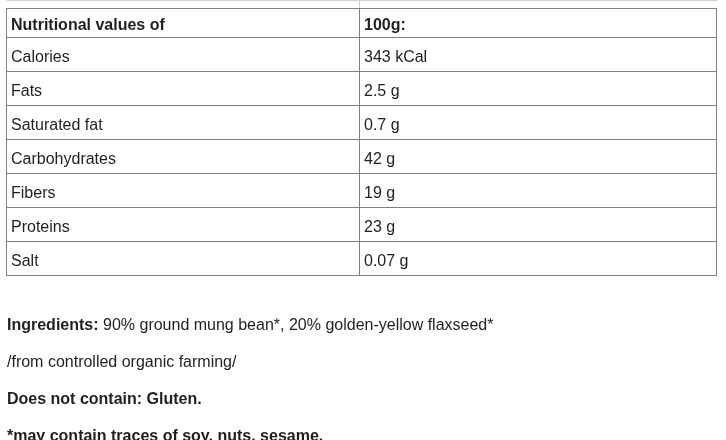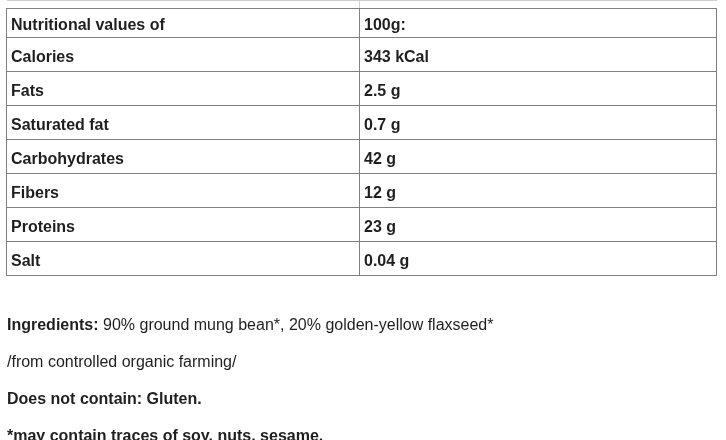--- a/index.html
+++ b/index.html
@@ -48,21 +48,21 @@
     text-align: left;
     vertical-align: middle;
     white-space: nowrap;
     overflow: hidden;
   }
   table.nutrition th {
     font-weight: bold;
     height: 24px;
   }
   table.nutrition td {
-    font-weight: bold;
+    font-weight: normal;
     height: 29px;
   }
   .notes {
     position: absolute;
     left: 7px;
     top: 300px;
     width: 712px;
     font-size: 16px;
   }
   .notes p {
@@ -100,29 +100,29 @@
   <tr>
     <td>Saturated fat</td>
     <td>0.7 g</td>
   </tr>
   <tr>
     <td>Carbohydrates</td>
     <td>42 g</td>
   </tr>
   <tr>
     <td>Fibers</td>
-    <td>12 g</td>
+    <td>19 g</td>
   </tr>
   <tr>
     <td>Proteins</td>
     <td>23 g</td>
   </tr>
   <tr>
     <td>Salt</td>
-    <td>0.04 g</td>
+    <td>0.07 g</td>
   </tr>
 </tbody>
   </table>
 
 <div class="notes">
   <p><span class="bold">Ingredients:</span><span> 90% ground mung bean*, 20% golden-yellow flaxseed*</span></p>
   <p>/from controlled organic farming/</p>
   <p class="bold">Does not contain: Gluten.</p>
   <p class="bold">*may contain traces of soy, nuts, sesame.</p>
 </div>

